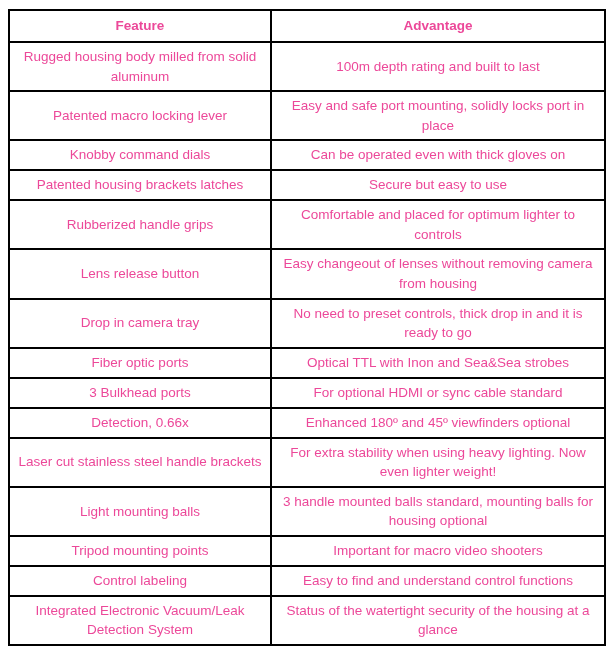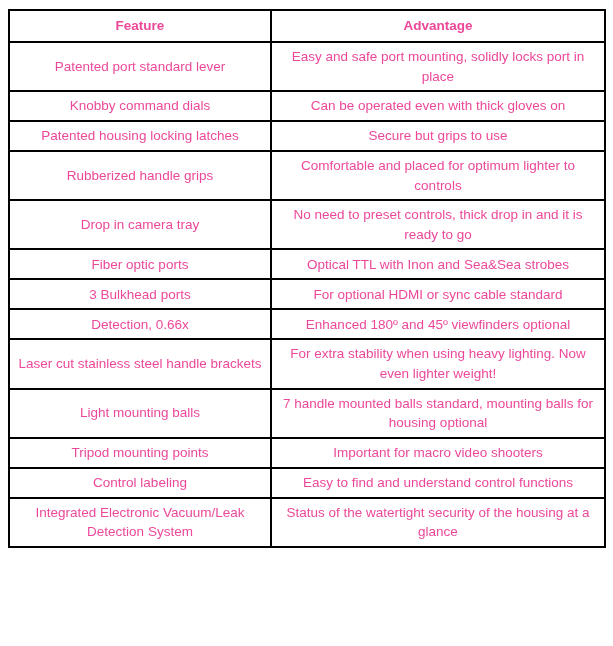--- a/index.html
+++ b/index.html
@@ -52,34 +52,42 @@
       <col class="col-advantage">
     </colgroup>
     <thead>
       <tr>
         <th>Feature</th>
         <th>Advantage</th>
       </tr>
     </thead>
     <tbody>
         <tr>
-          <td>Patented port standard lever</td>
+          <td>Rugged housing body milled from solid aluminum</td>
+          <td>100m depth rating and built to last</td>
+        </tr>
+        <tr>
+          <td>Patented macro locking lever</td>
           <td>Easy and safe port mounting, solidly locks port in place</td>
         </tr>
         <tr>
           <td>Knobby command dials</td>
           <td>Can be operated even with thick gloves on</td>
         </tr>
         <tr>
-          <td>Patented housing locking latches</td>
-          <td>Secure but grips to use</td>
+          <td>Patented housing brackets latches</td>
+          <td>Secure but easy to use</td>
         </tr>
         <tr>
           <td>Rubberized handle grips</td>
           <td>Comfortable and placed for optimum lighter to controls</td>
+        </tr>
+        <tr>
+          <td>Lens release button</td>
+          <td>Easy changeout of lenses without removing camera from housing</td>
         </tr>
         <tr>
           <td>Drop in camera tray</td>
           <td>No need to preset controls, thick drop in and it is ready to go</td>
         </tr>
         <tr>
           <td>Fiber optic ports</td>
           <td>Optical TTL with Inon and Sea&amp;Sea strobes</td>
         </tr>
         <tr>
@@ -89,21 +97,21 @@
         <tr>
           <td>Detection, 0.66x</td>
           <td>Enhanced 180º and 45º viewfinders optional</td>
         </tr>
         <tr>
           <td>Laser cut stainless steel handle brackets</td>
           <td>For extra stability when using heavy lighting. Now even lighter weight!</td>
         </tr>
         <tr>
           <td>Light mounting balls</td>
-          <td>7 handle mounted balls standard, mounting balls for housing optional</td>
+          <td>3 handle mounted balls standard, mounting balls for housing optional</td>
         </tr>
         <tr>
           <td>Tripod mounting points</td>
           <td>Important for macro video shooters</td>
         </tr>
         <tr>
           <td>Control labeling</td>
           <td>Easy to find and understand control functions</td>
         </tr>
         <tr>

